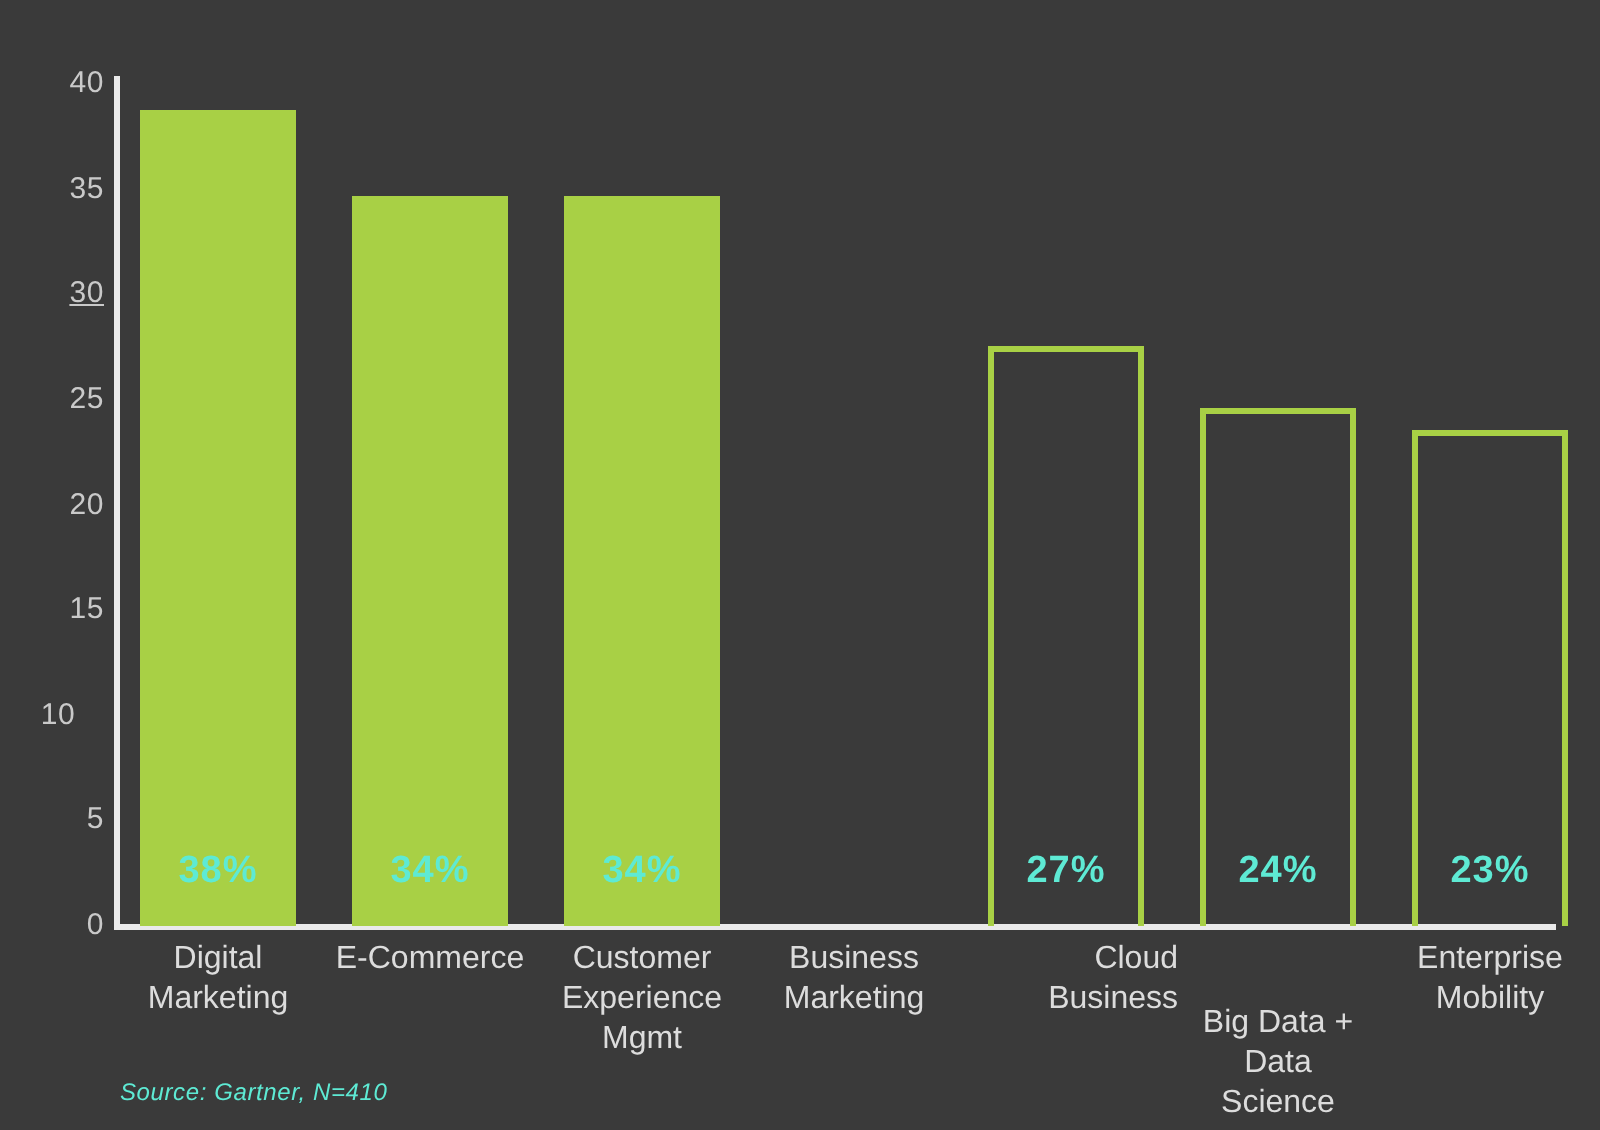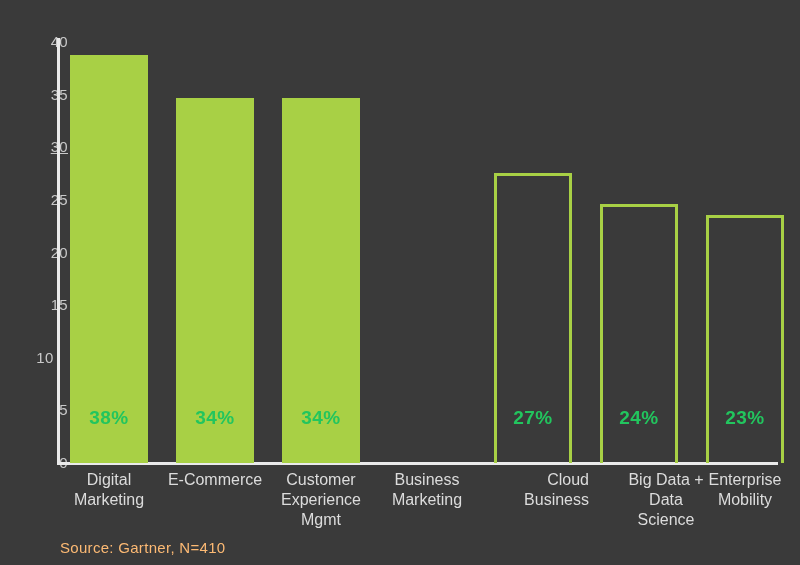--- a/index.html
+++ b/index.html
@@ -54,21 +54,21 @@
     right: 0;
     width: 46px;
     text-align: right;
     color: #c9c9c9;
     font-size: 15px;
     line-height: 15px;
     letter-spacing: 0.3px;
   }
   #y-ticks {
     position: absolute;
-    left: 16px;
+    left: 0;
     top: 0;
     width: 52px;
     height: 565px;
   }
 
   
   .bar-slot {
     position: absolute;
     bottom: 0;
     width: 78px;
@@ -86,23 +86,23 @@
   }
   .bar.outlined {
     background: transparent;
     border: 3px solid #a8d045;
     border-bottom: 0;
   }
   .bar-value {
     position: absolute;
     left: 0;
     width: 78px;
-    bottom: 34px;
+    bottom: 16px;
     text-align: center;
-    color: #22c55e;
+    color: #5eead4;
     font-size: 19px;
     font-weight: bold;
     letter-spacing: 0.5px;
   }
 
   
   .x-label {
     position: absolute;
     top: 470px;
     width: 112px;
@@ -110,22 +110,23 @@
     color: #dcdcdc;
     font-size: 16px;
     line-height: 20px;
   }
 
   
   #source-note {
     position: absolute;
     left: 60px;
     top: 539px;
-    color: #fdba74;
-    font-size: 15px;
+    color: #5eead4;
+    font-size: 12px;
+    font-style: italic;
     letter-spacing: 0.3px;
   }
 </style>
 </head>
 <body>
 
 <div id="chart-root">
 
   <div id="y-ticks">
       <div class="y-tick" style="top: 34px;">40</div>
@@ -183,21 +184,21 @@
         <div>Mgmt</div>
       </div>
       <div class="x-label" style="left: 371px;">
         <div>Business</div>
         <div>Marketing</div>
       </div>
       <div class="x-label" style="left: 477px; text-align: right;">
         <div>Cloud</div>
         <div>Business</div>
       </div>
-      <div class="x-label" style="left: 610px;">
+      <div class="x-label" style="left: 583px; margin-top: 32px;">
         <div>Big Data + Data</div>
         <div>Science</div>
       </div>
       <div class="x-label" style="left: 689px;">
         <div>Enterprise</div>
         <div>Mobility</div>
       </div>
     </div>
 
   <div id="source-note">Source: Gartner, N=410</div>

